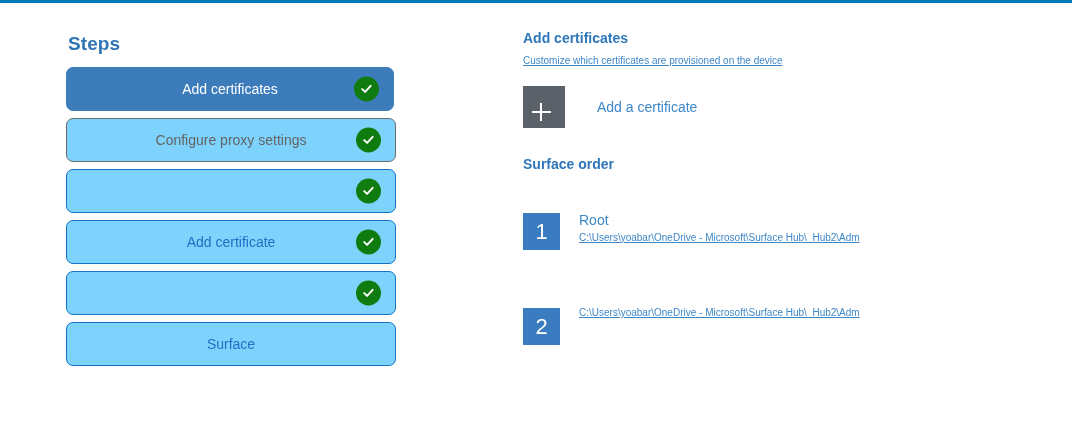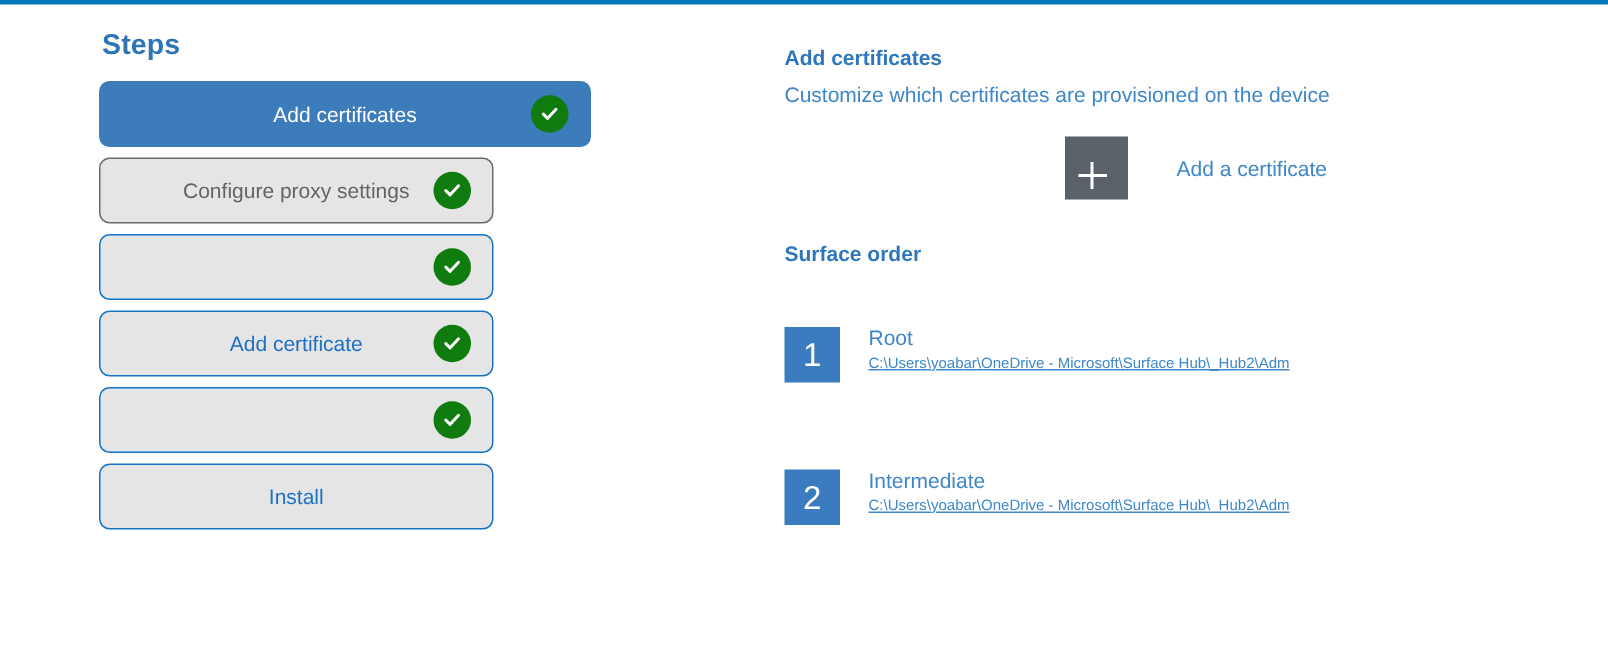--- a/index.html
+++ b/index.html
@@ -22,39 +22,39 @@
     left: 0; top: 0;
     width: 1072px;
     height: 3px;
     background: #0078ba;
   }
 
   
   .steps-panel {
     position: absolute;
     left: 66px;
-    top: 20px;
+    top: 33px;
     width: 340px;
   }
   .steps-title {
     font-size: 19px;
     font-weight: bold;
     color: #2f75b5;
     margin: 0 0 12px 2px;
     letter-spacing: 0.1px;
   }
   .step-btn {
     position: relative;
     box-sizing: border-box;
-    width: 263px;
+    width: 330px;
     height: 44px;
     margin-bottom: 7px;
     border-radius: 7px;
     border: 1px solid #1573c4;
-    background: #e5e5e5;
+    background: #7dd3fc;
     display: flex;
     align-items: center;
     justify-content: center;
     cursor: pointer;
   }
   .step-btn .step-label {
     font-size: 14px;
     color: #1f6fc4;
     text-align: center;
     line-height: 1;
@@ -100,32 +100,32 @@
     width: 549px;
   }
   .section-heading {
     font-size: 14px;
     font-weight: bold;
     color: #2f77bb;
     margin: 0;
     line-height: 1.25;
   }
   .section-sub {
-    font-size: 14px;
+    font-size: 10px;
     color: #3e87c8;
     margin: 6px 0 0 0;
     line-height: 1.3;
+    text-decoration: underline;
   }
 
   
   .add-cert-row {
     display: flex;
     align-items: center;
     margin-top: 19px;
-    justify-content: center;
   }
   .plus-tile {
     width: 42px;
     height: 42px;
     background: #5a6169;
     position: relative;
     flex: 0 0 auto;
     cursor: pointer;
   }
   .plus-tile::before,
@@ -235,21 +235,21 @@
 
   <div class="step-btn">
     <span class="check-badge">
       <svg width="15" height="15" viewBox="0 0 15 15">
           <path d="M3.2 7.6 L6.1 10.4 L11.7 4.4" stroke="#ffffff" stroke-width="2" fill="none" stroke-linecap="round" stroke-linejoin="round"></path>
         </svg>
     </span>
   </div>
 
   <div class="step-btn">
-    <span class="step-label">Install</span>
+    <span class="step-label">Surface</span>
   </div>
 </div>
 
 <div class="detail-panel">
 
   <h3 class="section-heading">Add certificates</h3>
   <p class="section-sub">Customize which certificates are provisioned on the device</p>
 
   <div class="add-cert-row">
     <div class="plus-tile"></div>
@@ -265,20 +265,19 @@
         <div class="order-num">1</div>
         <div class="order-text">
           <div class="order-name">Root</div>
           <div class="order-path">C:\Users\yoabar\OneDrive - Microsoft\Surface Hub\_Hub2\Adm</div>
         </div>
       </div>
 
       <div class="order-item">
         <div class="order-num">2</div>
         <div class="order-text">
-          <div class="order-name">Intermediate</div>
           <div class="order-path">C:\Users\yoabar\OneDrive - Microsoft\Surface Hub\_Hub2\Adm</div>
         </div>
       </div>
 
     </div>
   </div>
 </div>
 
 </body></html>

